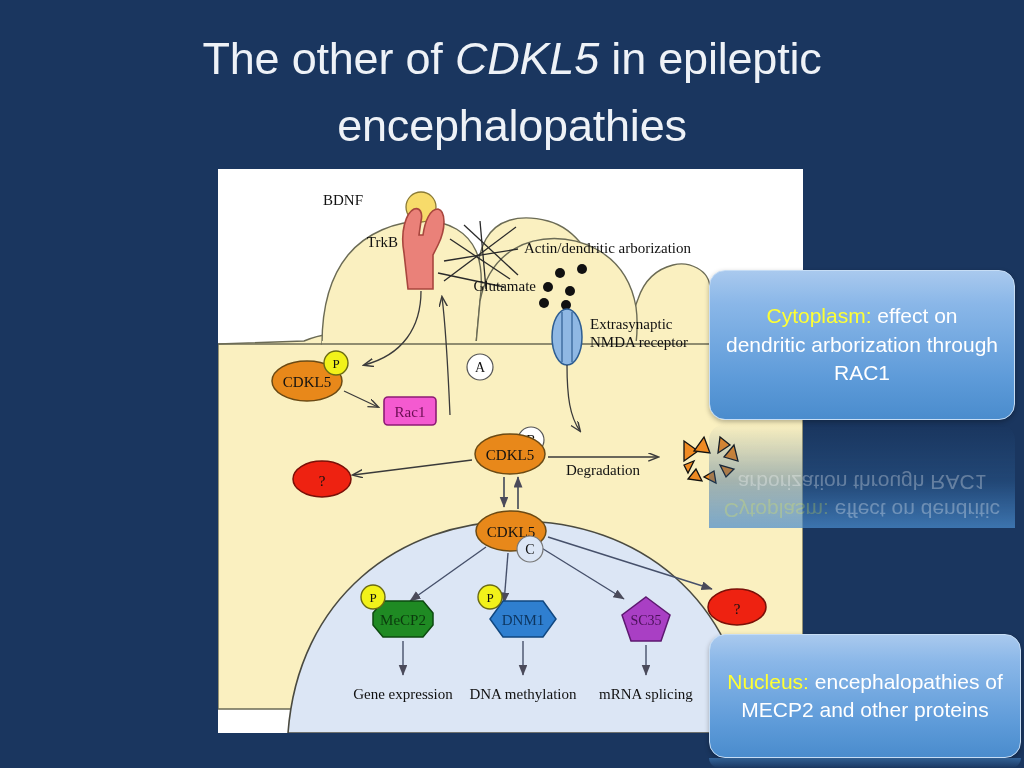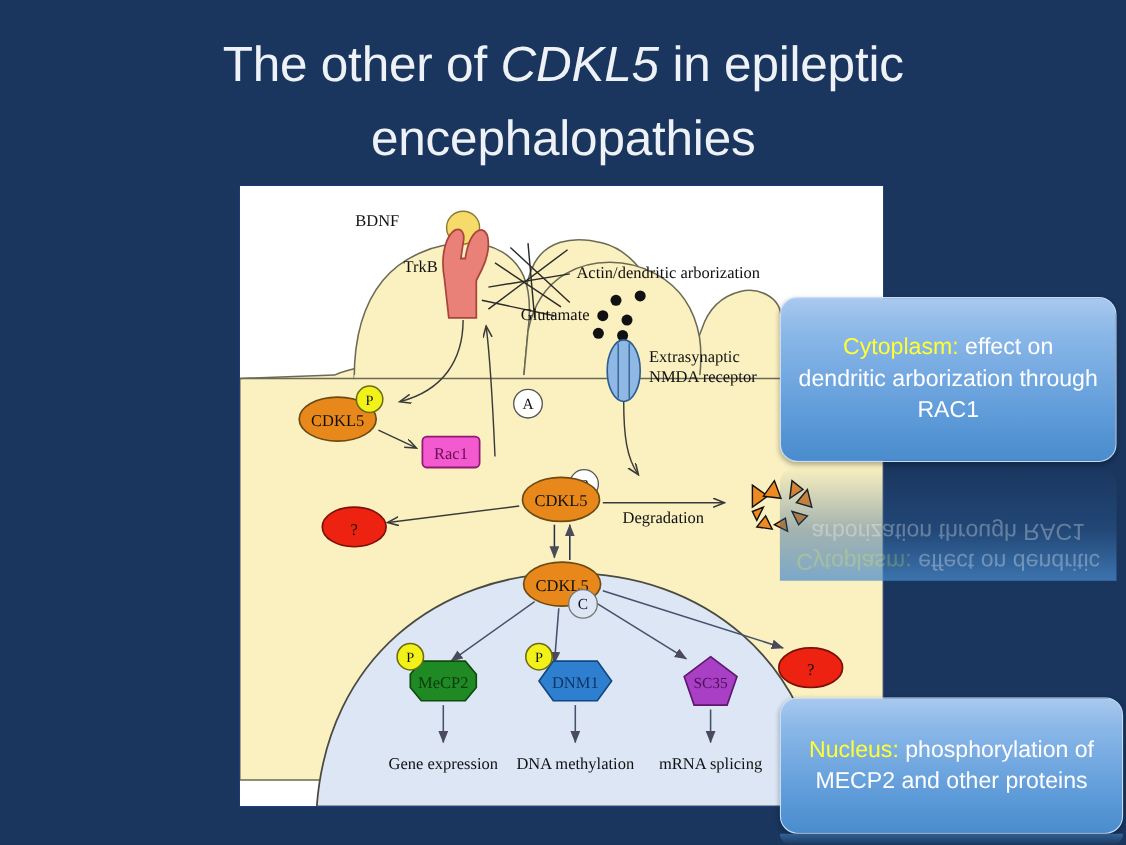--- a/index.html
+++ b/index.html
@@ -16,21 +16,21 @@
     position:absolute;left:60px;top:26px;width:904px;
     text-align:center;color:#eef2f7;
     font-size:45px;line-height:1.48;font-weight:400;
     letter-spacing:-0.2px;
   }
   .title i{font-style:italic;}
 
   
   .figure-panel{
     position:absolute;left:218px;top:169px;width:585px;height:564px;
-    background:#1d4ed8;overflow:hidden;
+    background:#14b8a6;overflow:hidden;
   }
   .fig-svg{display:block;width:585px;height:564px;}
 
   
   .callout{
     position:absolute;border-radius:16px;
     background:linear-gradient(to bottom,#a9c9ee 0%,#8ab7e8 22%,#5e9bd9 72%,#4a8ccd 100%);
     border:1px solid #c6ddf5;
     box-shadow:0 2px 5px rgba(0,0,0,.28);
     color:#ffffff;text-align:center;
@@ -231,18 +231,18 @@
 
   <div class="callout-reflection">
     <span class="refl-text"><span class="hl">Cytoplasm:</span><span> effect on dendritic arborization through RAC1</span></span>
   </div>
 
   <div class="callout" id="callout-cytoplasm">
     <span><span class="hl">Cytoplasm:</span><span> effect on dendritic arborization through RAC1</span></span>
   </div>
 
   <div class="callout" id="callout-nucleus">
-    <span><span class="hl">Nucleus:</span><span> phosphorylation of MECP2 and other proteins</span></span>
+    <span><span class="hl">Nucleus:</span><span> encephalopathies of MECP2 and other proteins</span></span>
   </div>
 
   <div class="callout-reflection-2"></div>
 
 </div>
 
 </body></html>

